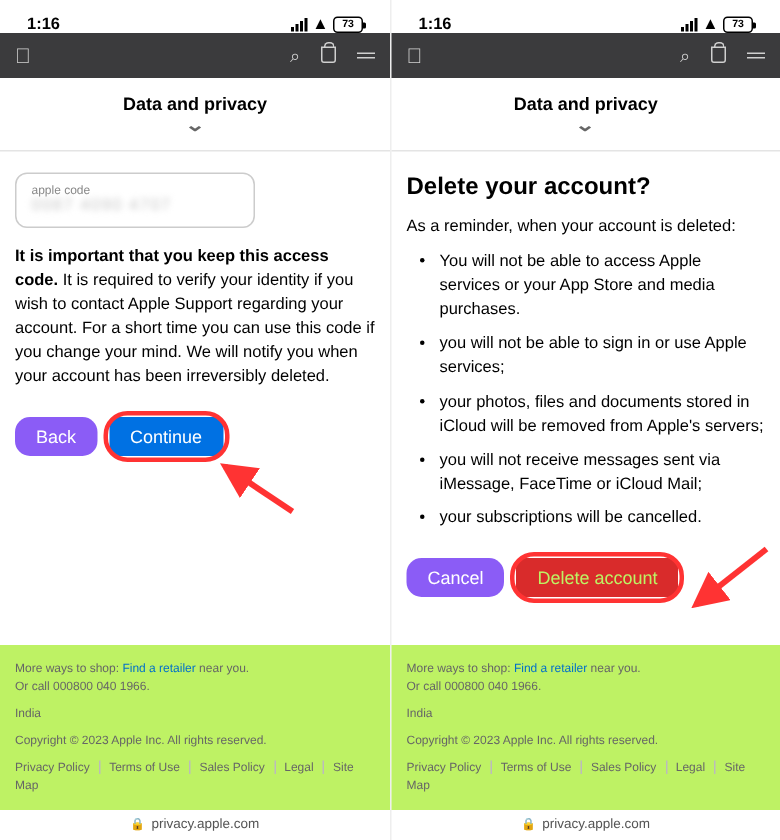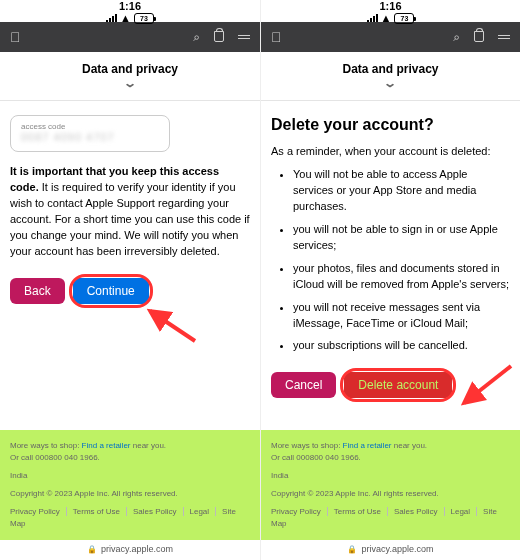--- a/index.html
+++ b/index.html
@@ -1,20 +1,20 @@
 <!DOCTYPE html>
 <html><head>
 <meta charset="utf-8">
 <style>
   * { margin: 0; padding: 0; box-sizing: border-box; }
   body { font-family: -apple-system, Helvetica, Arial, sans-serif; background: #fff; }
   .container { display: flex; width: 520px; height: 560px; }
   .pane { width: 260px; display: flex; flex-direction: column; position: relative; background: #fff; }
   .pane + .pane { border-left: 1px solid #eee; }
-  .status-bar { height: 22px; display: flex; justify-content: space-between; align-items: center; padding: 0 18px; font-size: 11px; font-weight: 600; flex-direction: column; }
+  .status-bar { height: 22px; display: flex; justify-content: space-between; align-items: flex-end; padding: 0 18px; font-size: 11px; font-weight: 600; }
   .status-right { display: flex; align-items: center; gap: 3px; }
   .sig { display: inline-flex; align-items: flex-end; gap: 1px; }
   .sig i { width: 2px; background: #000; display: inline-block; }
   .sig i:nth-child(1){height:3px} .sig i:nth-child(2){height:5px} .sig i:nth-child(3){height:7px} .sig i:nth-child(4){height:9px}
   .wifi { font-size: 11px; }
   .batt { border: 1px solid #000; border-radius: 3px; width: 20px; height: 11px; position: relative; display:inline-flex; align-items:center; justify-content:center; font-size:7px; font-weight:700; }
   .batt::after { content:""; width:2px; height:4px; background:#000; position:absolute; right:-3px; top:3px; border-radius:0 1px 1px 0; }
   .nav { background: #3b3b3d; height: 30px; display: flex; align-items: center; justify-content: space-between; padding: 0 10px; }
   .nav .apple { color: #d0d0d0; font-size: 14px; }
   .nav .tools { display: flex; gap: 14px; color: #d0d0d0; }
@@ -30,21 +30,21 @@
   .sub { font-size: 11px; margin-bottom: 10px; }
   .field { border:1px solid #ccc; border-radius:8px; padding:6px 10px 8px 10px; width: 160px; margin-bottom: 12px; }
   .field label { font-size: 8px; color:#888; display:block; }
   .field .blur { color:#c8c8c8; font-size:11px; filter: blur(2px); letter-spacing:1px; }
   .para { font-size: 11px; line-height: 1.45; }
   .para b { font-weight:700; }
   ul.points { padding-left: 22px; margin-top:4px; }
   ul.points li { font-size: 11px; line-height:1.45; margin-bottom:7px; }
   .btnrow { margin-top: 18px; display:flex; gap:8px; align-items:center; }
   .btn { border:none; border-radius:6px; padding: 6px 14px; font-size:12px; cursor:pointer; }
-  .btn-grey { background:#be185d; color:#fff; }
+  .btn-grey { background:#8b5cf6; color:#fff;border-radius:10px; }
   .btn-blue { background:#0071e3; color:#fff; }
   .btn-red { background:#d92b2b; color:#bef264; }
   .hi-red { outline:3px solid #f33; outline-offset:1px; border-radius:12px; }
   .arrow { position:absolute; pointer-events:none; }
   .arrow svg { display:block; }
   .footer { background:#bef264; padding:10px 10px; font-size:8px; color:#666; line-height:1.5; }
   .footer a { color:#0070c9; text-decoration:none; }
   .footer .row2 { margin-top:6px; }
   .footer .links span { margin-right:6px; border-right:1px solid #bbb; padding-right:6px;text-align:center; }
   .footer .links span:last-child { border:none; }
@@ -80,21 +80,21 @@
             <i></i>
           </span>
       </span>
     </div>
     <div class="section-row">
       <span>Data and privacy</span>
       <span class="chev">⌄</span>
     </div>
     <div class="content">
       <div class="field">
-        <label>access code</label>
+        <label>apple code</label>
         <div class="blur">0087 4090 4707</div>
       </div>
       <p class="para">
         <b>It is important that you keep this access code.</b><span> It is required to verify your identity if you wish to contact Apple Support regarding your account. For a short time you can use this code if you change your mind. We will notify you when your account has been irreversibly deleted.</span>
       </p>
       <div class="btnrow" style="position:relative;">
         <button class="btn btn-grey">Back</button>
         <span class="hi-red">
           <button class="btn btn-blue">Continue</button>
         </span>

